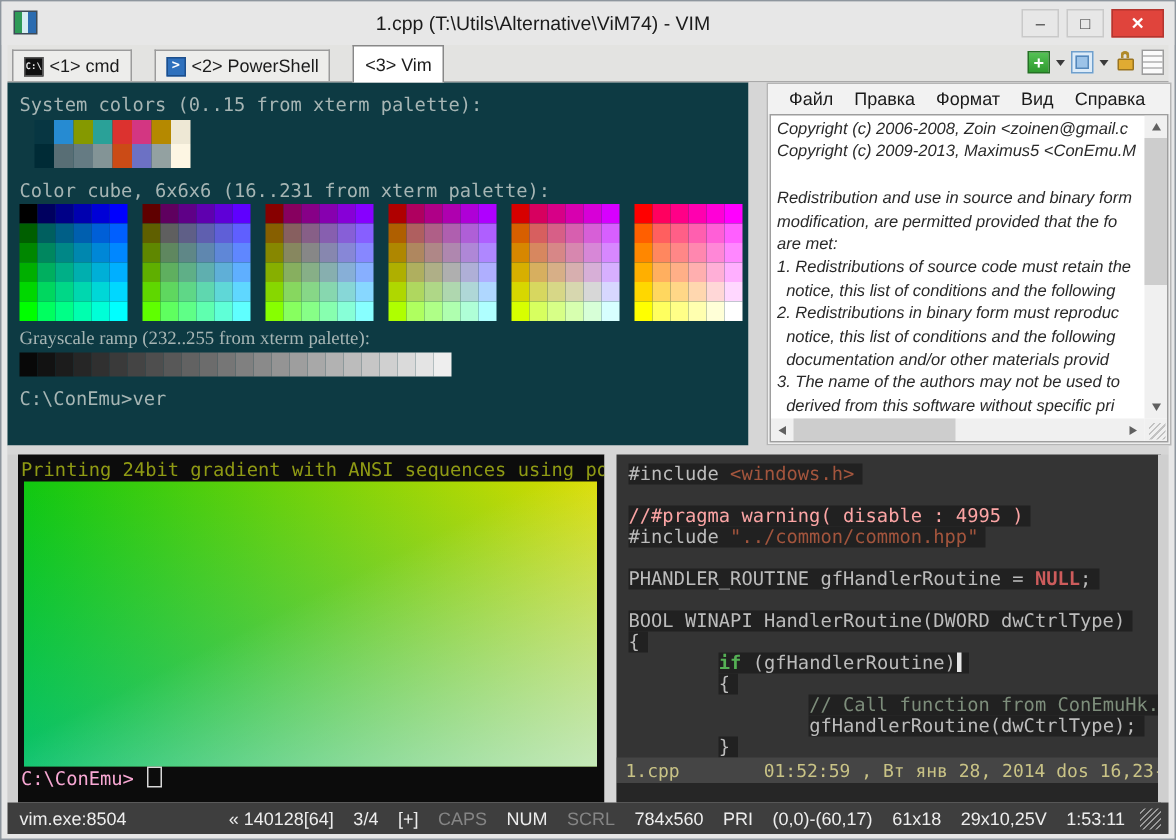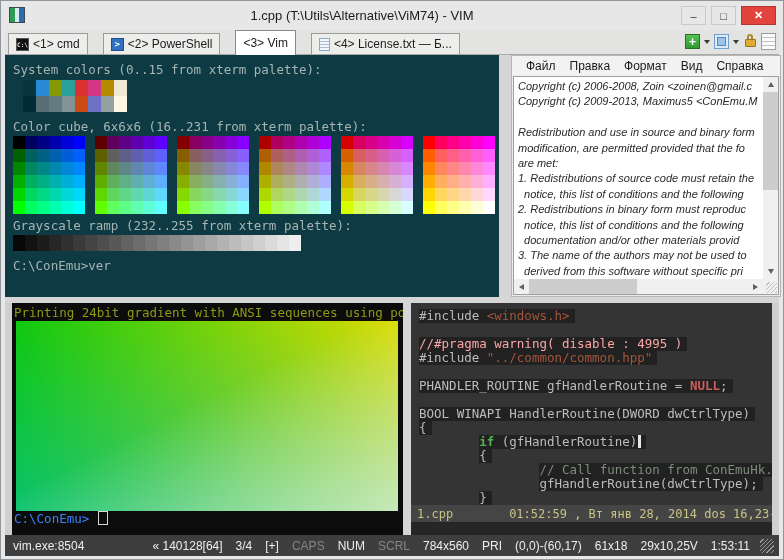--- a/index.html
+++ b/index.html
@@ -104,24 +104,20 @@
           <span class="ticon ticon-cmd">C:\</span>
           <span class="tlabel">&lt;1&gt; cmd</span>
         </div>
         <div class="tab">
           <span class="ticon ticon-powershell">&gt;</span>
           <span class="tlabel">&lt;2&gt; PowerShell</span>
         </div>
         <div class="tab active">
           <span class="tlabel">&lt;3&gt; Vim</span>
         </div>
-        <div class="tab">
-          <span class="ticon ticon-notepad"></span>
-          <span class="tlabel">&lt;4&gt; License.txt — Б...</span>
-        </div>
       </div>
     <div class="tabbtns">
       <div class="sqbtn btn-plus">+</div>
       <div class="drop"></div>
       <div class="sqbtn btn-consoles">
           <div class="inner"></div>
         </div>
       <div class="drop"></div>
       <div class="btn-lock">
           <div class="lock-shackle"></div>
@@ -454,21 +450,21 @@
             <div class="cube-row">
               <span class="cube-cell" style="background: rgb(255, 255, 0);"></span>
               <span class="cube-cell" style="background: rgb(255, 255, 95);"></span>
               <span class="cube-cell" style="background: rgb(255, 255, 135);"></span>
               <span class="cube-cell" style="background: rgb(255, 255, 175);"></span>
               <span class="cube-cell" style="background: rgb(255, 255, 215);"></span>
               <span class="cube-cell" style="background: rgb(255, 255, 255);"></span>
             </div>
           </div>
         </div>
-      <div class="crow" style="margin-top: 4px; color: rgb(166, 181, 180);">Grayscale ramp (232..255 from xterm palette):</div>
+      <div class="crow" style="margin-top: 4px; color: rgb(166, 181, 180); font-family: Liberation Serif, serif;">Grayscale ramp (232..255 from xterm palette):</div>
       <div class="ramp">
           <span class="ramp-cell" style="background: rgb(8, 8, 8);"></span>
           <span class="ramp-cell" style="background: rgb(18, 18, 18);"></span>
           <span class="ramp-cell" style="background: rgb(28, 28, 28);"></span>
           <span class="ramp-cell" style="background: rgb(38, 38, 38);"></span>
           <span class="ramp-cell" style="background: rgb(48, 48, 48);"></span>
           <span class="ramp-cell" style="background: rgb(58, 58, 58);"></span>
           <span class="ramp-cell" style="background: rgb(68, 68, 68);"></span>
           <span class="ramp-cell" style="background: rgb(78, 78, 78);"></span>
           <span class="ramp-cell" style="background: rgb(88, 88, 88);"></span>
@@ -528,21 +524,21 @@
           </div>
       </div>
     </div>
 
     <div class="hsplit" style="left:0;right:0;top:242px;height:6px;"></div>
 
     <div class="left-sb"></div>
     <div class="console-bottom">
       <div class="crow" style="color:#8f9a14;">Printing 24bit gradient with ANSI sequences using powershell</div>
       <div class="gradient" style="background: linear-gradient(to right bottom, rgba(255, 255, 255, 0) 45%, rgba(255, 255, 255, 0.55) 100%), linear-gradient(rgba(0, 180, 255, 0) 0%, rgba(0, 185, 235, 0.42) 100%), linear-gradient(to right, rgb(16, 200, 16), rgb(220, 220, 0));"></div>
-      <div class="crow" style="color:#3b82f6;"><span>C:\ConEmu&gt; </span><span class="block-cursor"></span></div>
+      <div class="crow" style="color:#f9a8d4;"><span>C:\ConEmu&gt; </span><span class="block-cursor"></span></div>
     </div>
 
     <div class="vsplit" style="left:398px;top:248px;bottom:0;width:8px;"></div>
 
     <div class="vim">
       <div class="vim-code">
           <div class="vl"><span class="strip"><span class="cv-n" style="color: rgb(188, 188, 188);">#include </span><span class="cv-s" style="color: rgb(163, 85, 61);">&lt;windows.h&gt;</span></span></div>
           <div class="vl"></div>
           <div class="vl"><span class="strip"><span class="cv-p" style="color: #fca5a5;">//#pragma warning( disable : 4995 )</span></span></div>
           <div class="vl"><span class="strip"><span class="cv-n" style="color: rgb(188, 188, 188);">#include </span><span class="cv-s" style="color: rgb(163, 85, 61);">"../common/common.hpp"</span></span></div>

